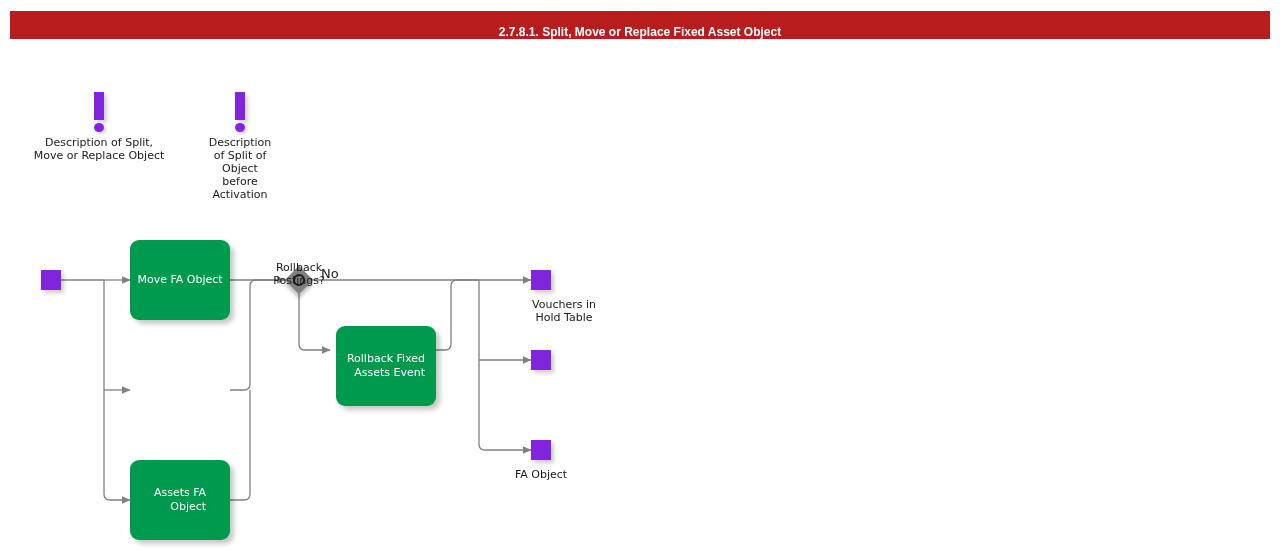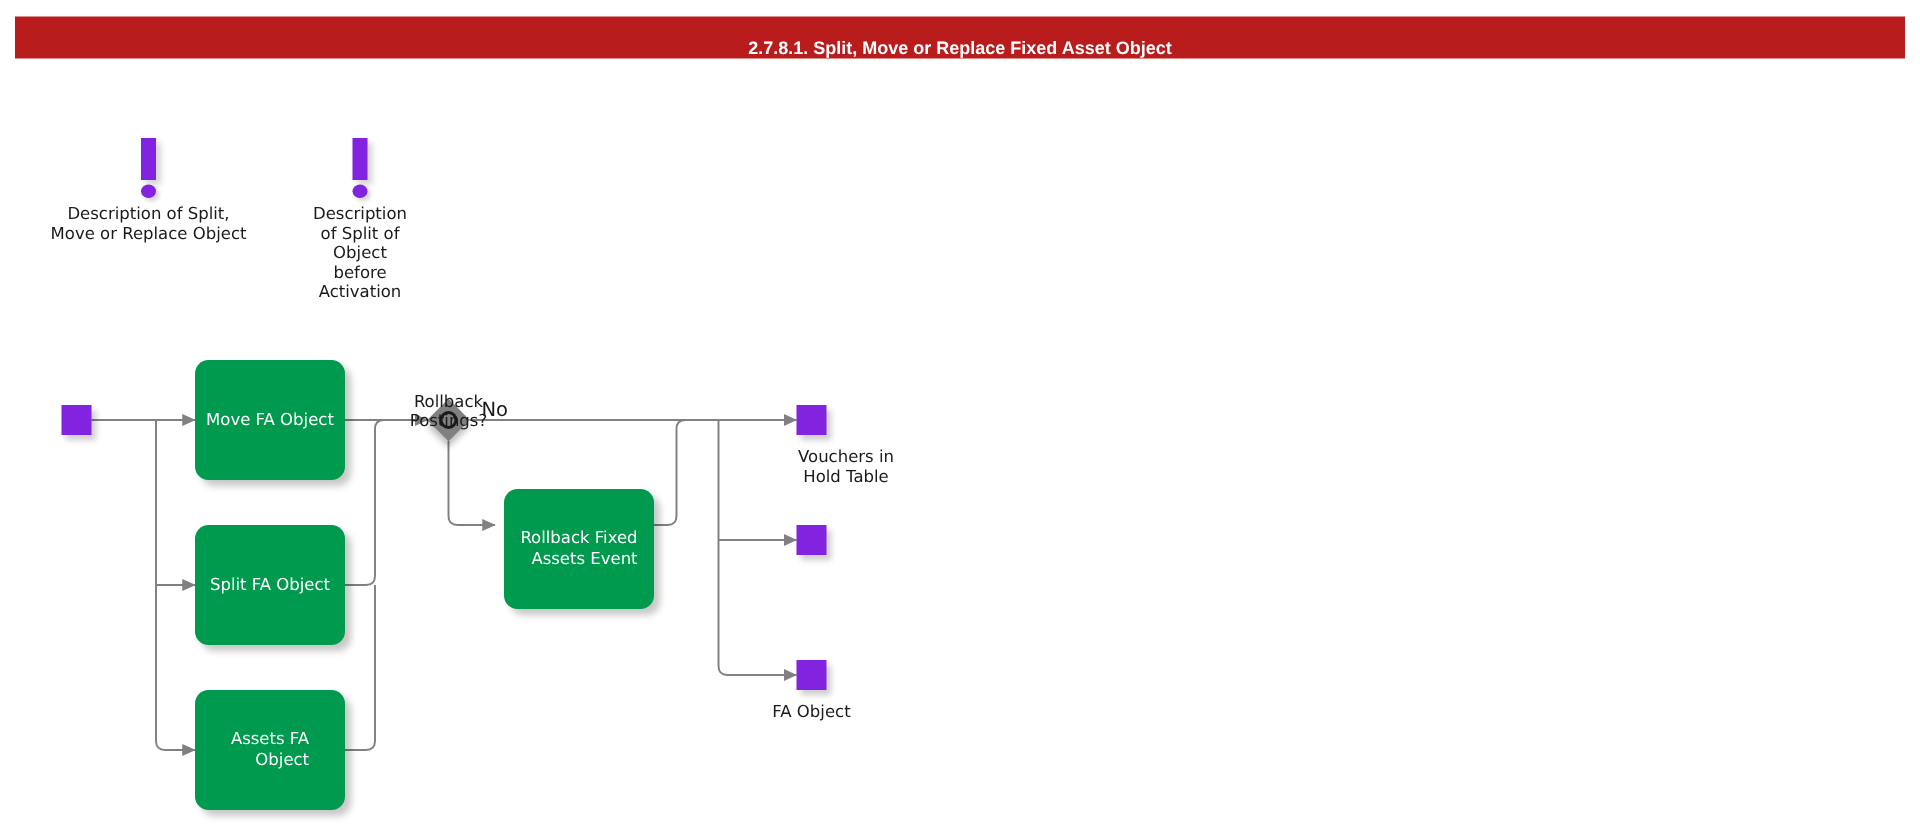--- a/index.html
+++ b/index.html
@@ -238,23 +238,20 @@
 before
 Activation</div>
   </div>
 
   <div class="event-node" style="left:41px; top:270px;"></div>
 
   <div class="task-box" style="left:130px; top:240px;">
     <span class="task-text">Move FA Object</span>
   </div>
 
-  <div class="task-box" style="left:130px; top:350px;">
-    <span class="task-text">Split FA Object</span>
-  </div>
 
   <div class="task-box" style="left:130px; top:460px;">
     <span class="task-text">Assets FA
 Object</span>
   </div>
 
   <div class="task-box" style="left:336px; top:310px;margin-top:16px;">
     <span class="task-text">Rollback Fixed
 Assets Event</span>
   </div>

